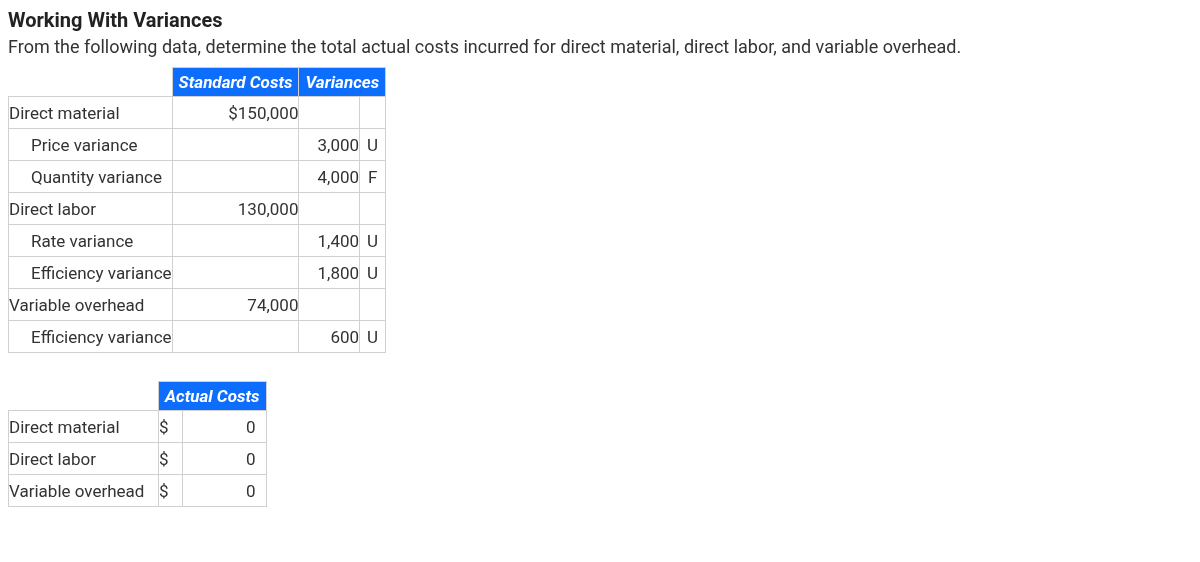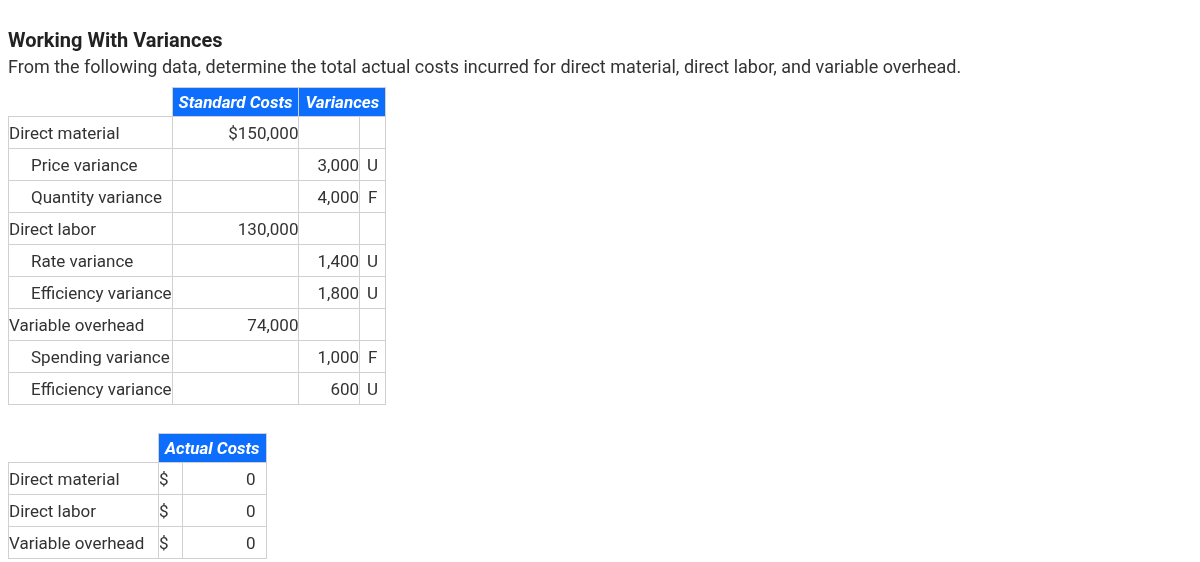--- a/index.html
+++ b/index.html
@@ -12,21 +12,20 @@
       font-size: 17px;
       color: #333;
       padding: 8px;
       background: #fff;
     }
     h2.title {
       font-weight: 700;
       font-size: 20px;
       color: #222;
       margin-bottom: 4px;
-      margin-top: 20px;
     }
     p.instructions {
       font-size: 18px;
       color: #333;
       margin-bottom: 10px;
     }
     table {
       border-collapse: collapse;
       font-size: 17px;
       margin-bottom: 28px;
@@ -134,26 +133,20 @@
         <td class="num">1,800</td>
         <td class="flag">U</td>
       </tr>
       <tr>
         <td class="label">Variable overhead</td>
         <td class="num stdcost">74,000</td>
         <td class="num"></td>
         <td class="flag"></td>
       </tr>
       <tr>
-        <td class="label indent">Spending variance</td>
-        <td class="num stdcost"></td>
-        <td class="num">1,000</td>
-        <td class="flag">F</td>
-      </tr>
-      <tr>
         <td class="label indent">Efficiency variance</td>
         <td class="num stdcost"></td>
         <td class="num">600</td>
         <td class="flag">U</td>
       </tr>
     </tbody>
 </table>
 
 <table>
   <thead>

